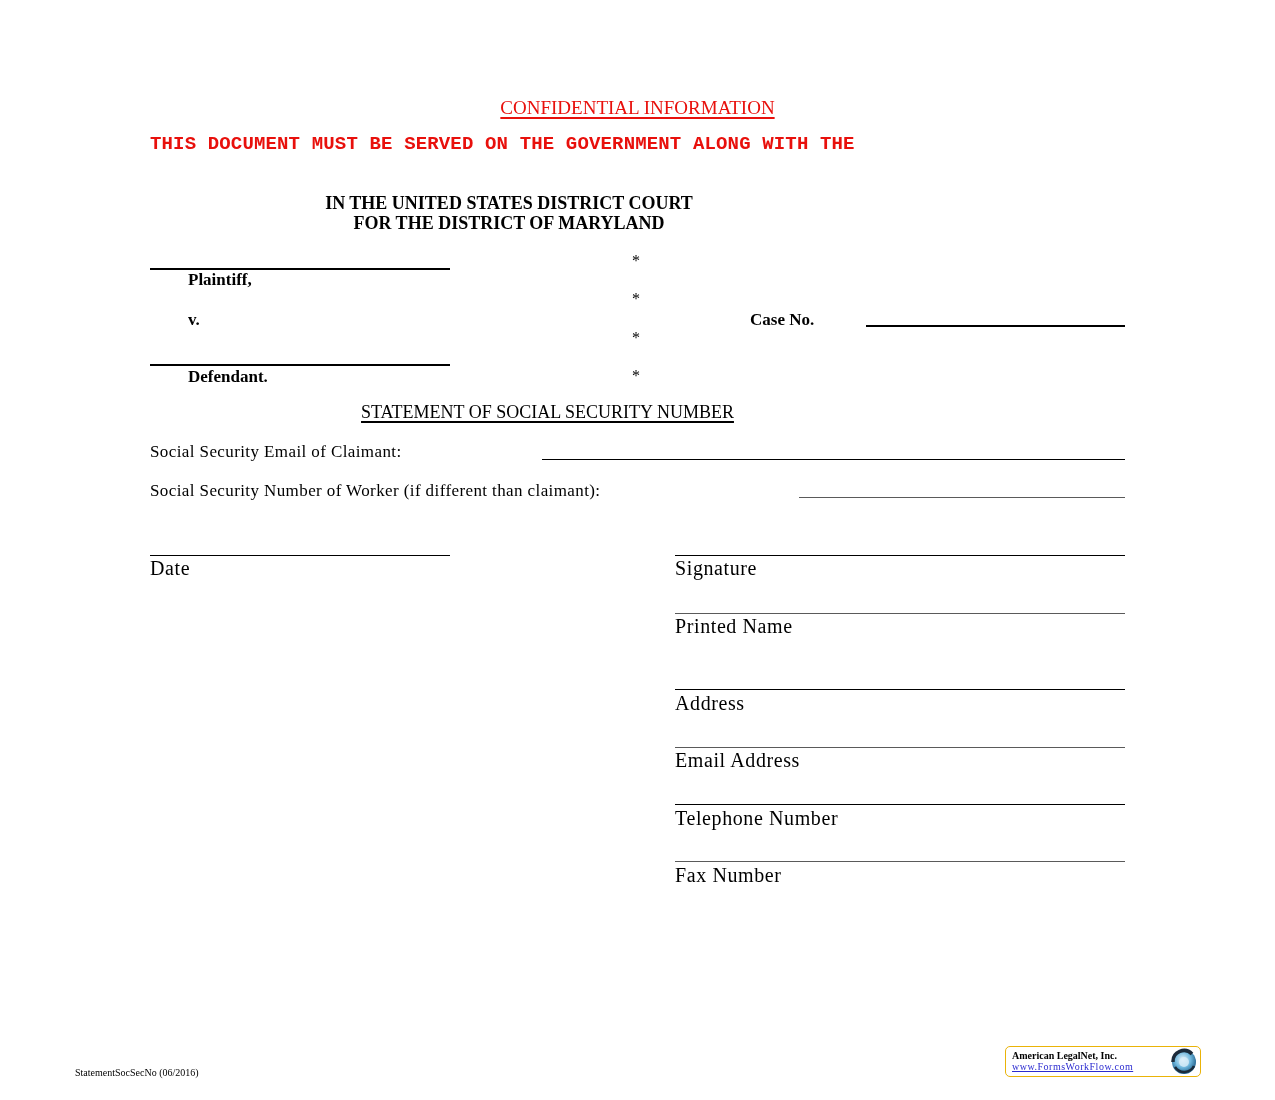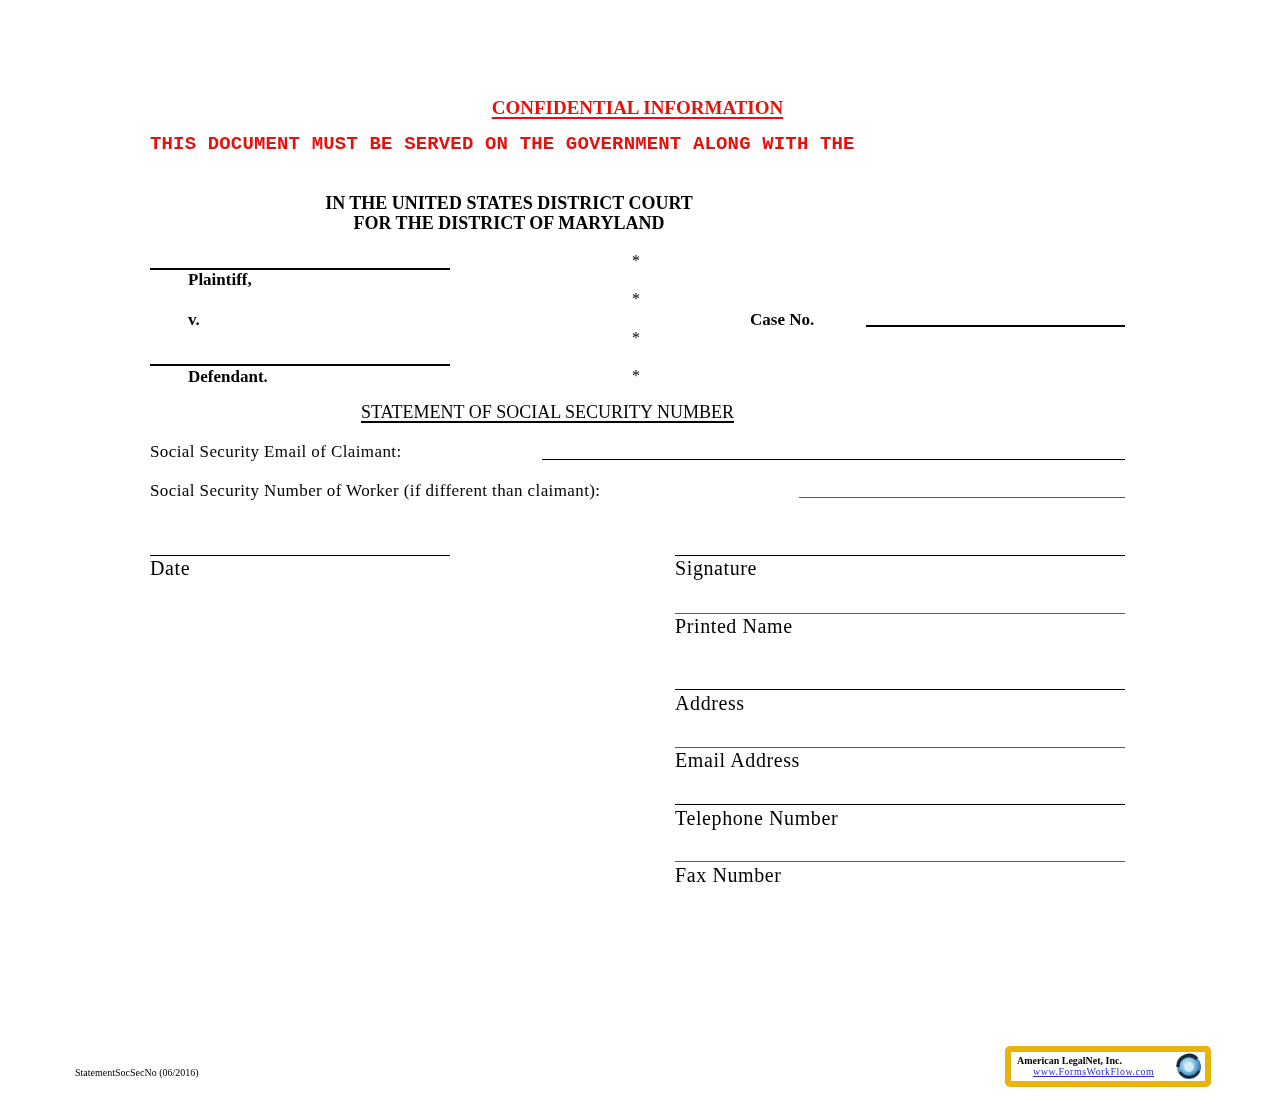--- a/index.html
+++ b/index.html
@@ -15,21 +15,21 @@
       font-family: "Liberation Serif", "DejaVu Serif", serif;
       color: #000;
     }
     .abs { position: absolute; }
     .red { color: #e8100c; }
     .center { text-align: center; }
     .uline { text-decoration: underline; text-decoration-thickness: 2px; text-underline-offset: 3px; }
 
     .conf-title {
       left: 0; width: 1275px; top: 97px;
-      font-size: 19px; font-weight: bold;
+      font-size: 19px; font-weight: normal;
     }
     .warning {
       left: 150px; top: 134px; width: 990px;
       font-size: 19px; font-weight: bold; line-height: 20px;
       letter-spacing: 0.15px;
       font-family: Liberation Mono, monospace;
     }
     .court {
       left: 0; width: 1018px; top: 193px;
       font-size: 18px; font-weight: bold; line-height: 20px;
@@ -57,32 +57,31 @@
     .sig-label {
       font-size: 20px;
       letter-spacing: 0.6px;
     }
     .footer-code {
       left: 75px; top: 1067px;
       font-size: 10px;
     }
     .brand-box {
       left: 1005px; top: 1046px; width: 194px; height: 29px;
-      border: 6px solid #eab308; border-radius: 5px;
+      border: 1px solid #eab308; border-radius: 5px;
       background: #fff;
     }
     .brand-name {
       position: absolute; left: 6px; top: 3px;
       font-size: 10px; font-weight: bold;
     }
     .brand-url {
       position: absolute; left: 6px; top: 14px;
       font-size: 10px; color: #2b2bd0; text-decoration: underline;
       letter-spacing: 0.5px;
-      margin-left: 16px;
     }
     .brand-logo {
       position: absolute; right: 3px; top: 1px; width: 27px; height: 27px;
     }
   </style>
 </head>
 <body>
 
 <div class="abs conf-title center red">
   <span class="uline">CONFIDENTIAL INFORMATION</span>

